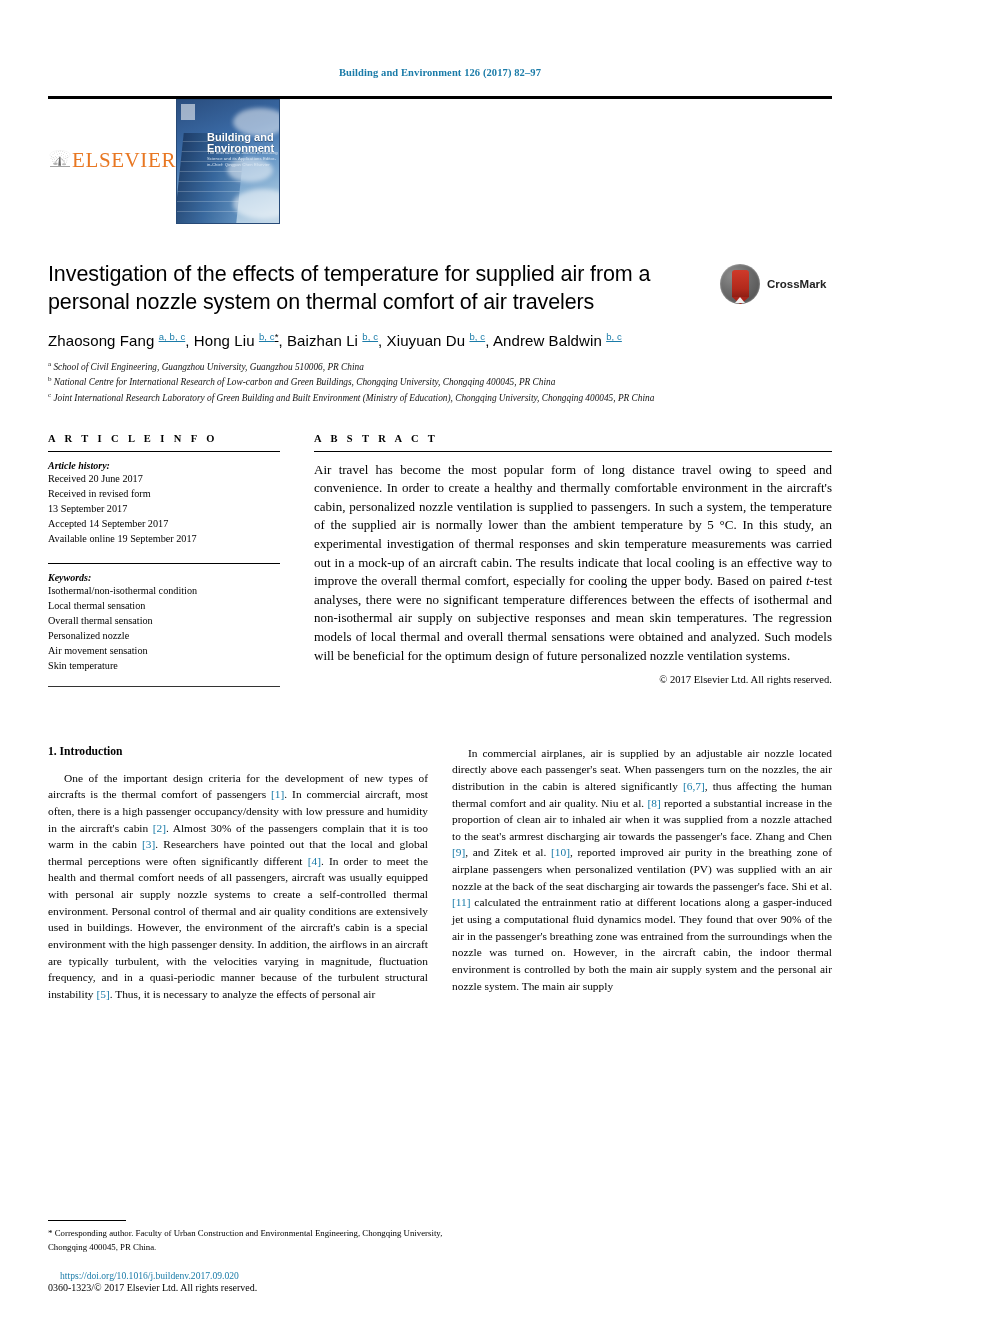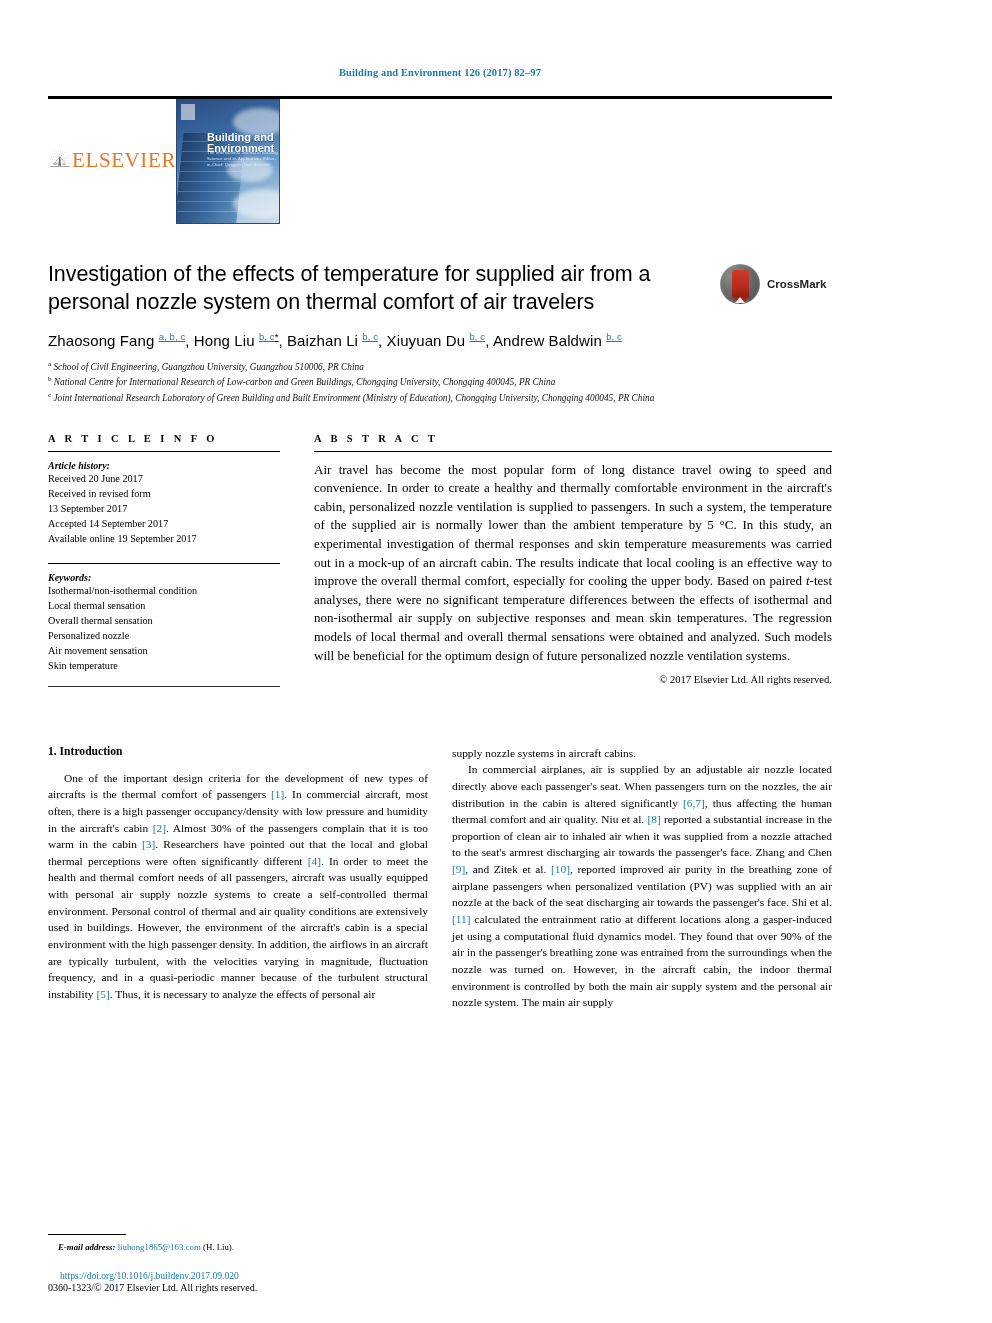--- a/index.html
+++ b/index.html
@@ -457,25 +457,24 @@
   </div>
 
   <div class="body-cols">
 
     <div class="body-col">
       <div class="h2">1. Introduction</div>
       <p class="para indent"><span>One of the important design criteria for the development of new types of aircrafts is the thermal comfort of passengers </span><span class="ref">[1]</span><span>. In commercial aircraft, most often, there is a high passenger occupancy/density with low pressure and humidity in the aircraft's cabin </span><span class="ref">[2]</span><span>. Almost 30% of the passengers complain that it is too warm in the cabin </span><span class="ref">[3]</span><span>. Researchers have pointed out that the local and global thermal perceptions were often significantly different </span><span class="ref">[4]</span><span>. In order to meet the health and thermal comfort needs of all passengers, aircraft was usually equipped with personal air supply nozzle systems to create a self-controlled thermal environment. Personal control of thermal and air quality conditions are extensively used in buildings. However, the environment of the aircraft's cabin is a special environment with the high passenger density. In addition, the airflows in an aircraft are typically turbulent, with the velocities varying in magnitude, fluctuation frequency, and in a quasi-periodic manner because of the turbulent structural instability </span><span class="ref">[5]</span><span>. Thus, it is necessary to analyze the effects of personal air</span></p>
     </div>
 
     <div class="body-col">
-      <p class="para">supply nozzle systems in aircraft cabins.</p>
       <p class="para indent"><span>In commercial airplanes, air is supplied by an adjustable air nozzle located directly above each passenger's seat. When passengers turn on the nozzles, the air distribution in the cabin is altered significantly </span><span class="ref">[6,7]</span><span>, thus affecting the human thermal comfort and air quality. Niu et al. </span><span class="ref">[8]</span><span> reported a substantial increase in the proportion of clean air to inhaled air when it was supplied from a nozzle attached to the seat's armrest discharging air towards the passenger's face. Zhang and Chen </span><span class="ref">[9]</span><span>, and Zitek et al. </span><span class="ref">[10]</span><span>, reported improved air purity in the breathing zone of airplane passengers when personalized ventilation (PV) was supplied with an air nozzle at the back of the seat discharging air towards the passenger's face. Shi et al. </span><span class="ref">[11]</span><span> calculated the entrainment ratio at different locations along a gasper-induced jet using a computational fluid dynamics model. They found that over 90% of the air in the passenger's breathing zone was entrained from the surroundings when the nozzle was turned on. However, in the aircraft cabin, the indoor thermal environment is controlled by both the main air supply system and the personal air nozzle system. The main air supply</span></p>
     </div>
   </div>
 
   <div class="footnote">
     <div class="fn-rule"></div>
-    <div class="fn-line" style="padding-left:10px"><em>E-mail address:</em> <span class="link">liuhong1865@163.com</span><span> (H. Liu).</span></div>
+    <div class="fn-line"><span class="star">*</span><span> Corresponding author. Faculty of Urban Construction and Environmental Engineering, Chongqing University, Chongqing 400045, PR China.</span></div>
     <div class="doi">https://doi.org/10.1016/j.buildenv.2017.09.020</div>
     <div class="issn">0360-1323/© 2017 Elsevier Ltd. All rights reserved.</div>
   </div>
 
 </div>
 
 </body></html>

